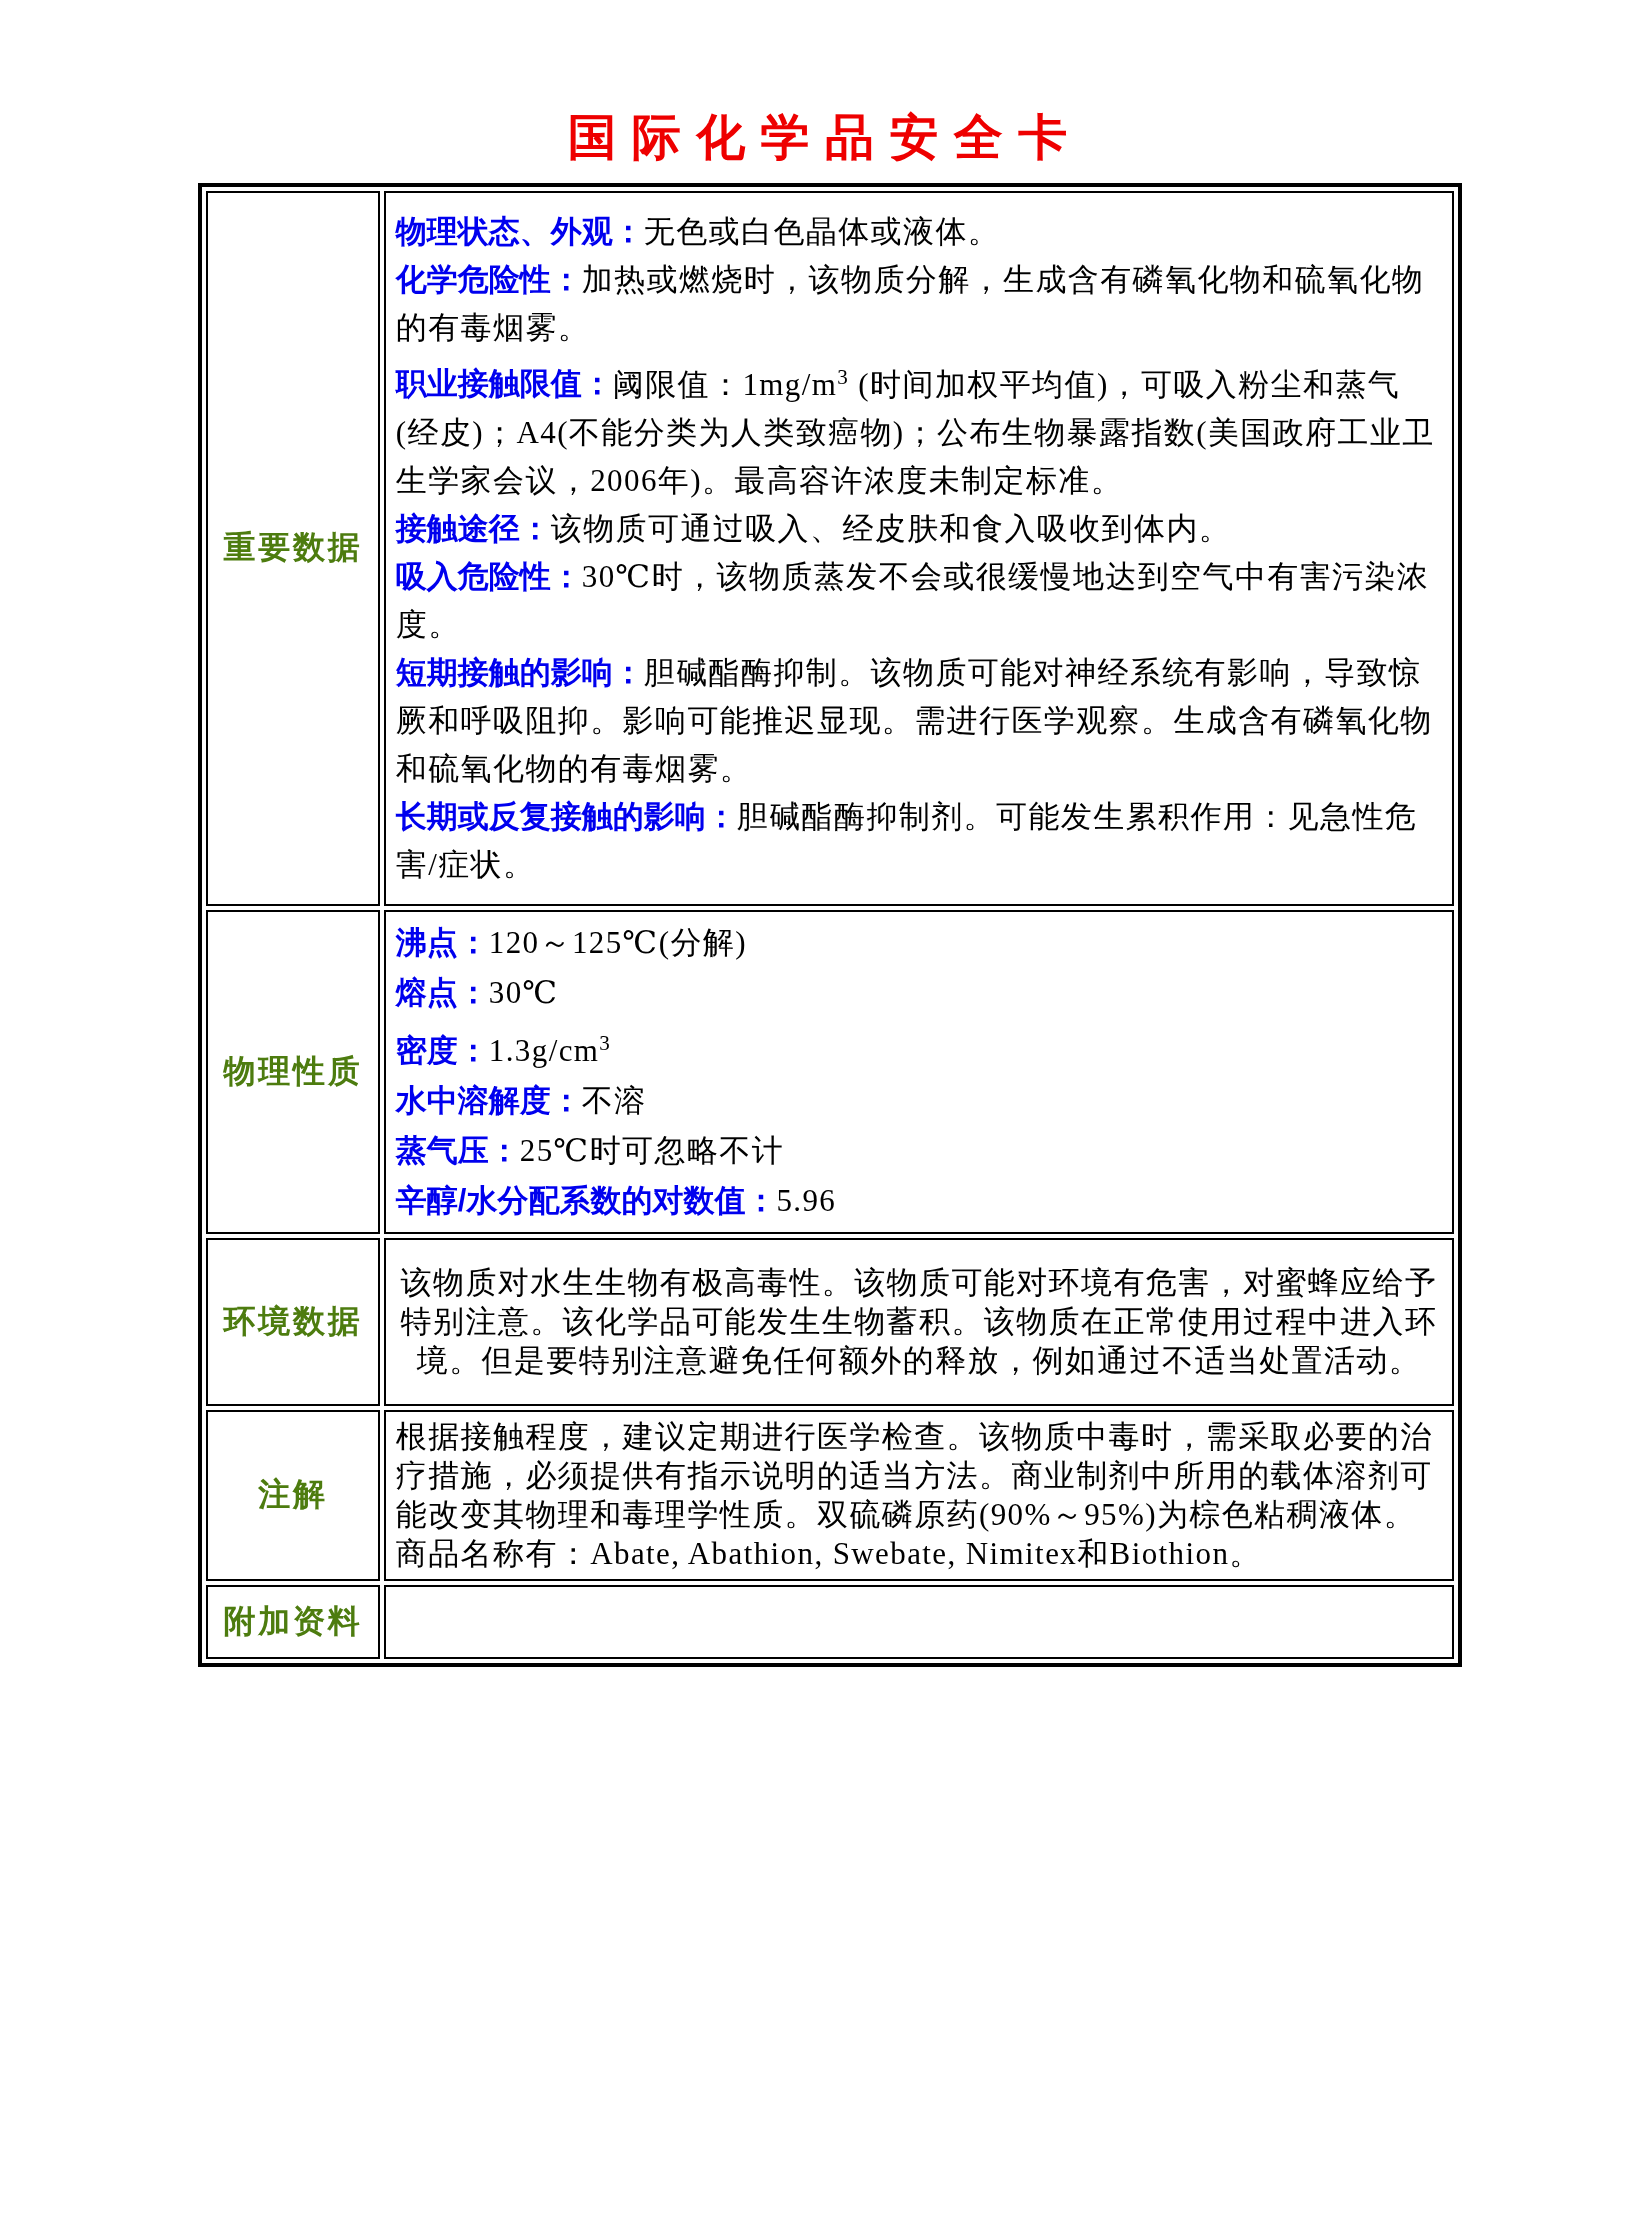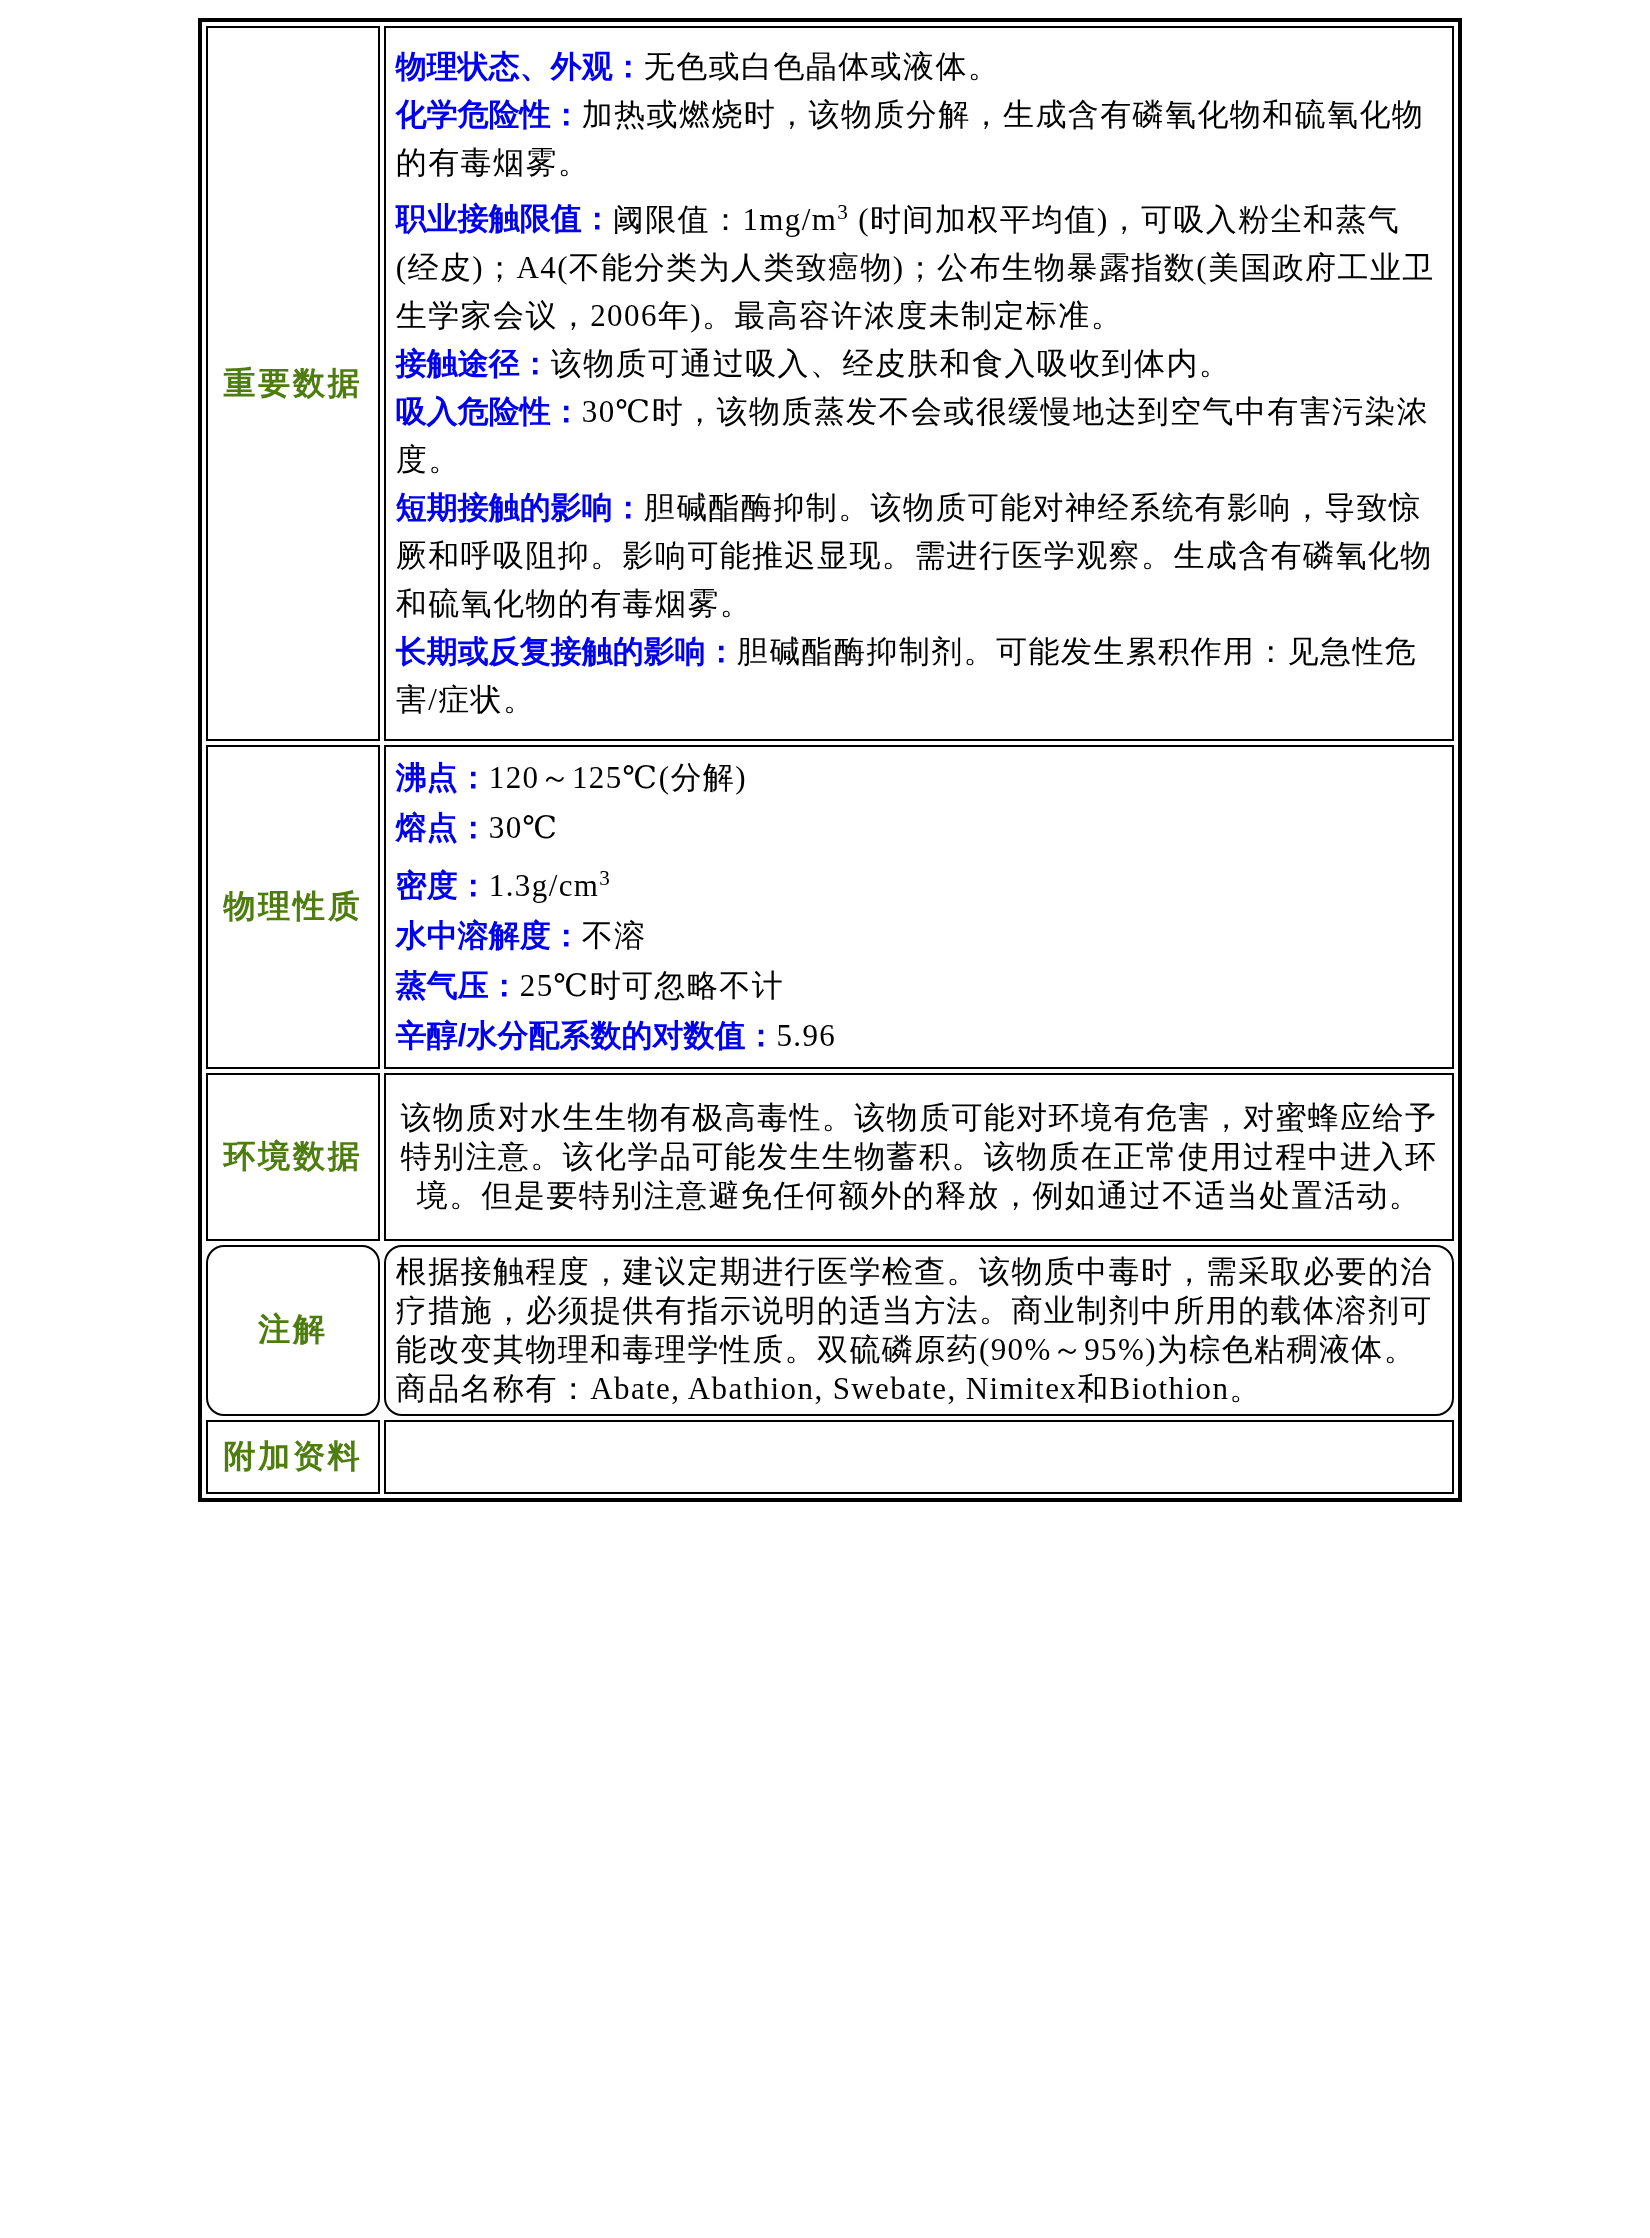--- a/index.html
+++ b/index.html
@@ -25,28 +25,29 @@
   .lh68 .item{line-height:48px;}
   .lh72 .item{line-height:50px;}
   .item-label{color:#0000ee;font-weight:bold;
         font-family:"Liberation Sans","DejaVu Sans",sans-serif;}
   .item-text{letter-spacing:1.4px;}
   .item-text sup{font-size:68%;}
   .flow{display:block;line-height:39px;letter-spacing:1.4px;}
   tr.r-important td{height:700px;}
   tr.r-physical td{height:301px;}
   tr.r-environment td{height:153px;text-align:center;}
-  tr.r-notes td{height:151px;border-radius:18px;}
+  tr.r-notes td{height:151px;}
   tr.r-additional td{height:59px;}
 </style>
 </head>
 <body>
 
 <div class="page">
 
+  <div class="page-title">国际化学品安全卡</div>
 
   <table class="card">
 
     <tbody>
 
     <tr class="r-important">
       <td class="label-cell">重要数据</td>
       <td class="content-cell">
         <div class="items lh68">
               <div class="item"><span class="item-label">物理状态、外观：</span><span class="item-text">无色或白色晶体或液体。</span></div>

